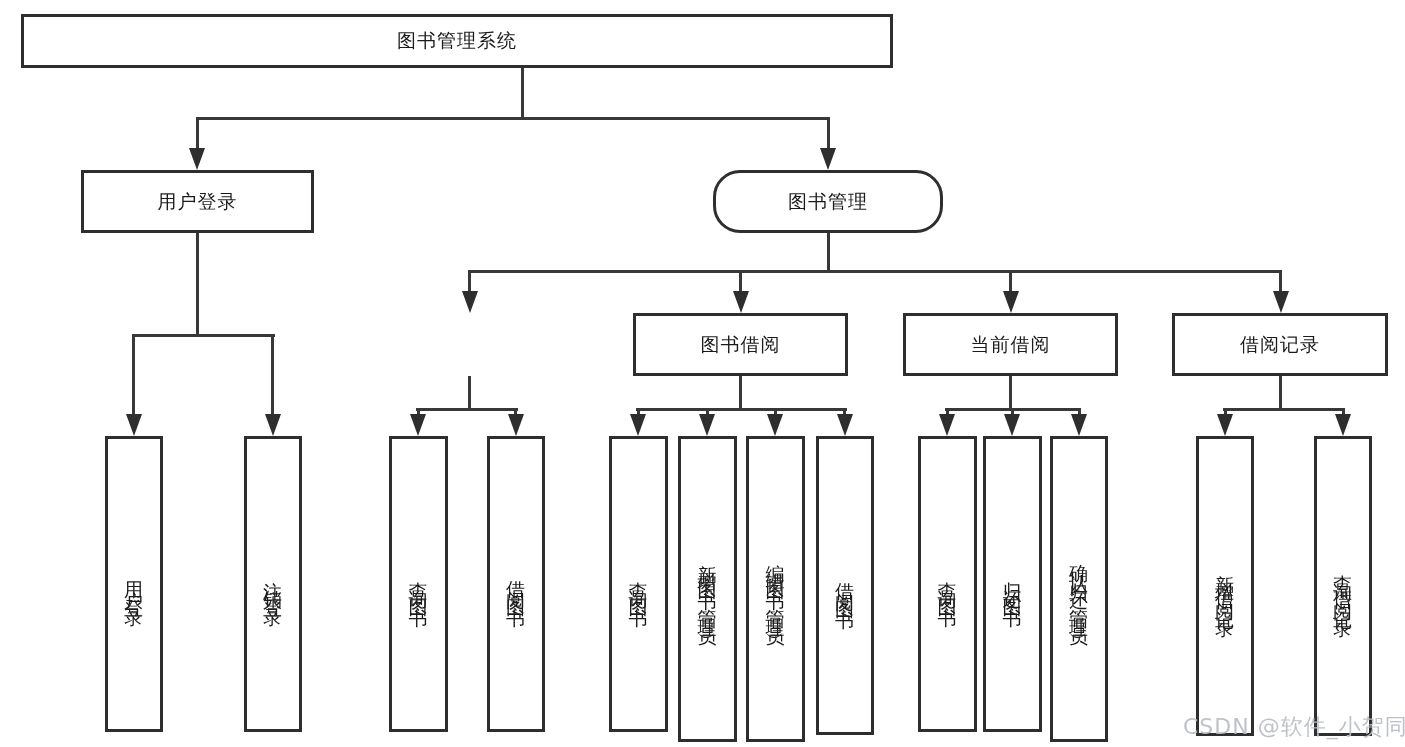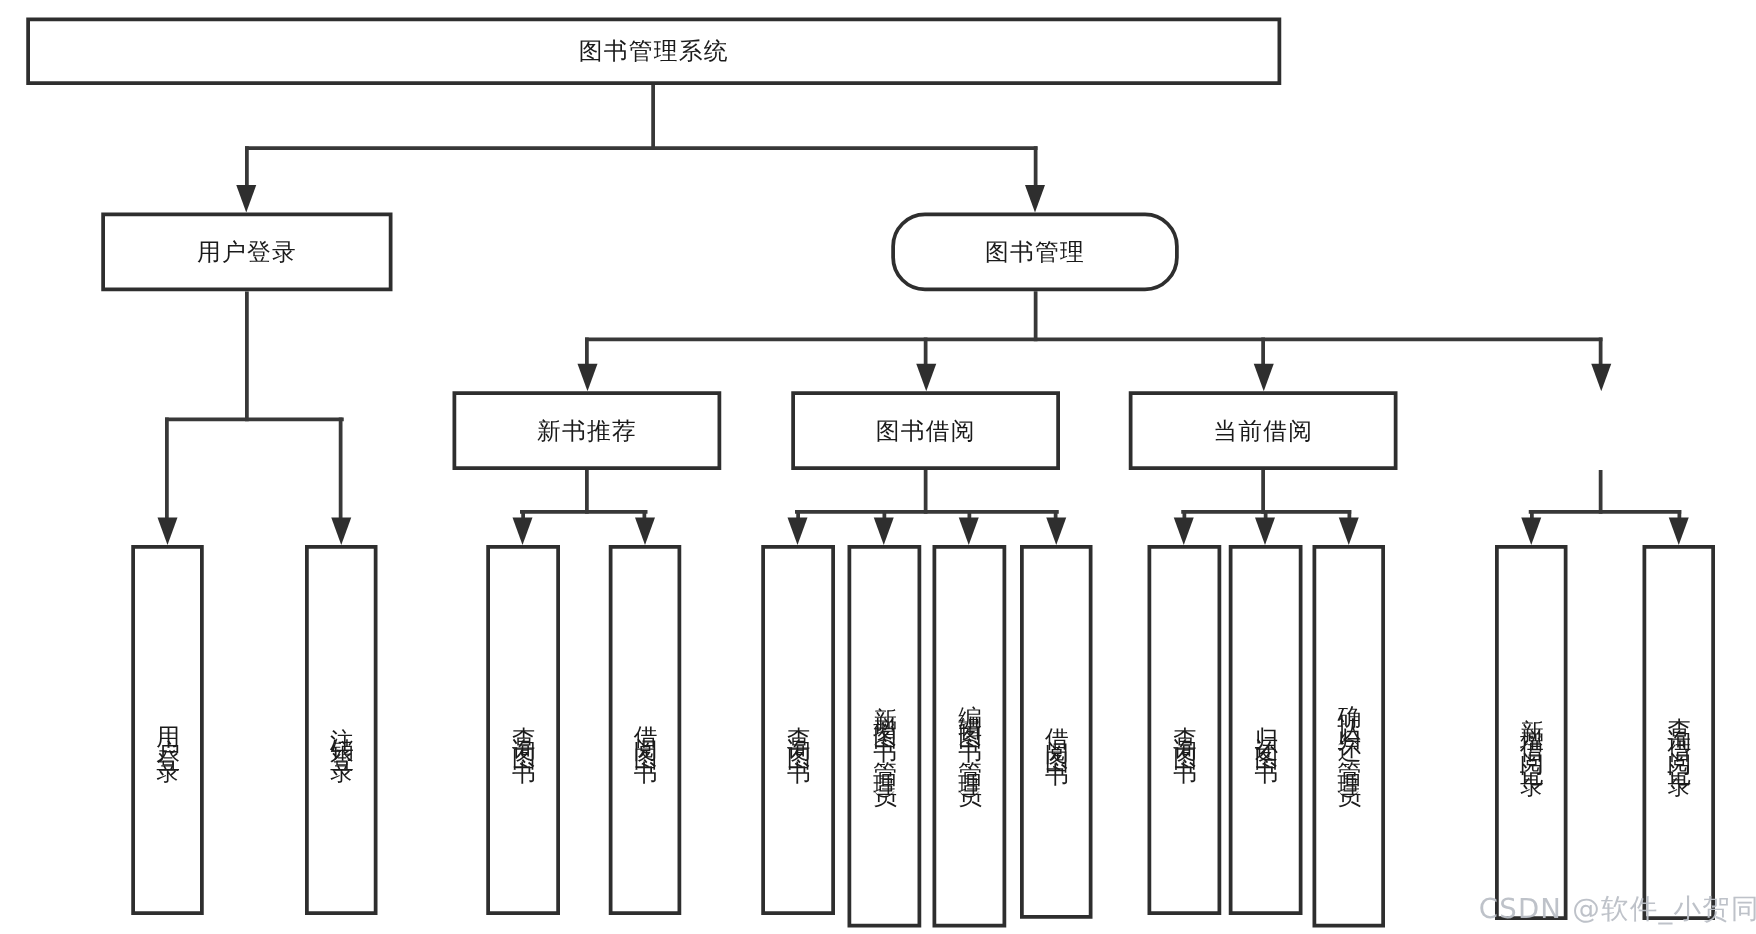--- a/index.html
+++ b/index.html
@@ -50,21 +50,21 @@
     letter-spacing: 1px;
     z-index: 6;
     white-space: nowrap;
   }
 </style>
 </head>
 <body>
 
 <div class="canvas">
 
-  <div class="box" style="left:21px; top:14px; width:1004px; height:54px;">
+  <div class="box" style="left:21px; top:14px; width:872px; height:54px;">
     <span>图书管理系统</span>
   </div>
 
   <div class="vl" style="left:521px; top:68px; height:52px;"></div>
   <div class="hl" style="left:196px; top:117px; width:634px;"></div>
   <div class="vl" style="left:196px; top:117px; height:34px;"></div>
   <div class="ah" style="left:189px; top:148px;"></div>
   <div class="vl" style="left:827px; top:117px; height:34px;"></div>
   <div class="ah" style="left:820px; top:148px;"></div>
 
@@ -86,28 +86,28 @@
   <div class="hl" style="left:468px; top:270px; width:814px;"></div>
   <div class="vl" style="left:468px; top:270px; height:25px;"></div>
   <div class="ah" style="left:462px; top:291px;"></div>
   <div class="vl" style="left:739px; top:270px; height:25px;"></div>
   <div class="ah" style="left:733px; top:291px;"></div>
   <div class="vl" style="left:1009px; top:270px; height:25px;"></div>
   <div class="ah" style="left:1003px; top:291px;"></div>
   <div class="vl" style="left:1279px; top:270px; height:25px;"></div>
   <div class="ah" style="left:1273px; top:291px;"></div>
 
-  <div class="box" style="left:362px; top:313px; width:215px; height:63px;">
-    <span>新书推荐</span>
-  </div>
   <div class="box" style="left:903px; top:313px; width:215px; height:63px;">
     <span>当前借阅</span>
   </div>
   <div class="box" style="left:633px; top:313px; width:215px; height:63px;">
     <span>图书借阅</span>
+  </div>
+  <div class="box" style="left:1172px; top:313px; width:216px; height:63px;">
+    <span>借阅记录</span>
   </div>
 
   <div class="vl" style="left:468px; top:376px; height:35px;"></div>
   <div class="hl" style="left:416px; top:408px; width:102px;"></div>
   <div class="vl" style="left:417px; top:408px; height:10px;"></div>
   <div class="ah" style="left:410px; top:414px;"></div>
   <div class="vl" style="left:514px; top:408px; height:10px;"></div>
   <div class="ah" style="left:508px; top:414px;"></div>
 
   <div class="vl" style="left:739px; top:376px; height:35px;"></div>

